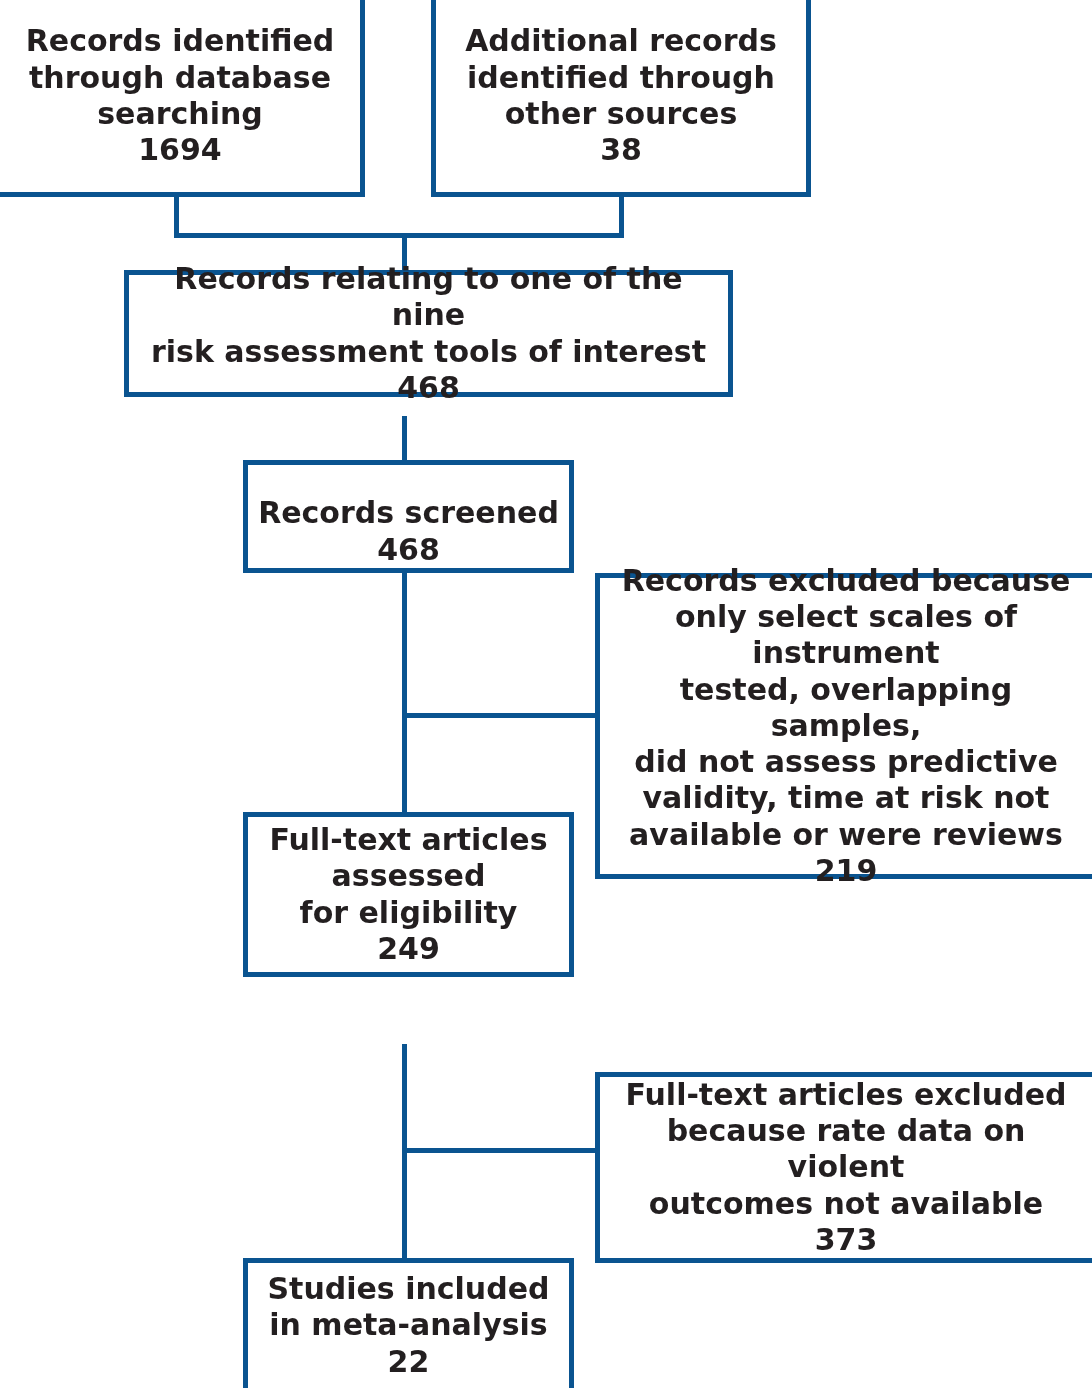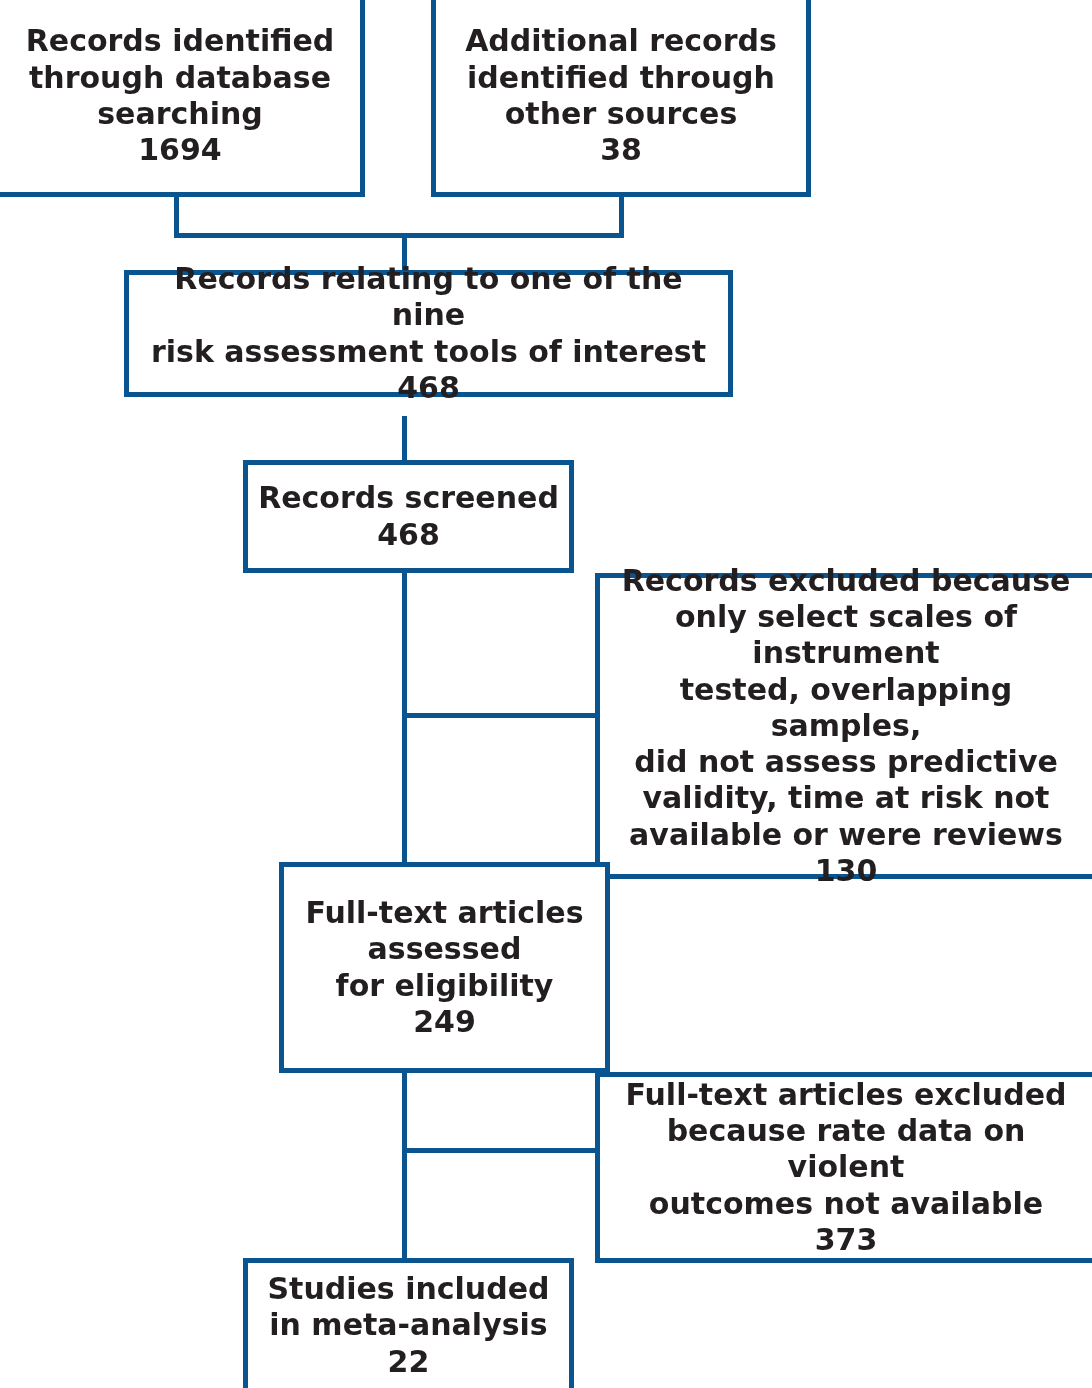--- a/index.html
+++ b/index.html
@@ -40,23 +40,23 @@
     background: #0a5490;
     z-index: 1;
   }
   .v { width: 5px; }
   .h { height: 5px; }
 
   
   #box-identified      { left: -5px;  top: -5px;   width: 370px; height: 202px; }
   #box-additional      { left: 431px; top: -5px;   width: 380px; height: 202px; }
   #box-nine-tools      { left: 104px; top: 270px;  width: 609px; height: 127px; margin-left: 20px; }
-  #box-screened        { left: 243px; top: 460px;  width: 331px; height: 113px; }
+  #box-screened        { left: 243px; top: 460px;  width: 331px; height: 113px; align-items: flex-end; }
   #box-records-excl    { left: 595px; top: 573px;  width: 502px; height: 306px; }
-  #box-fulltext-assess { left: 243px; top: 862px;  width: 331px; height: 211px; margin-left: 36px; }
+  #box-fulltext-assess { left: 243px; top: 812px;  width: 331px; height: 165px; }
   #box-fulltext-excl   { left: 595px; top: 1072px; width: 502px; height: 191px; }
   #box-included        { left: 243px; top: 1258px; width: 331px; height: 135px; }
 
   
   
   #conn-identified-stub  { left: 174px; top: 192px; height: 46px; }
   
   #conn-additional-stub  { left: 619px; top: 192px; height: 46px; }
   
   #conn-merge-bar        { left: 174px; top: 233px; width: 450px; }
@@ -113,21 +113,21 @@
 468</div>
   </div>
 
   <div class="node" id="box-records-excl">
     <div class="node-text">Records excluded because
 only select scales of instrument
 tested, overlapping samples,
 did not assess predictive
 validity, time at risk not
 available or were reviews
-130</div>
+219</div>
   </div>
 
   <div class="node" id="box-fulltext-assess">
     <div class="node-text">Full-text articles
 assessed
 for eligibility
 249</div>
   </div>
 
   <div class="node" id="box-fulltext-excl">

